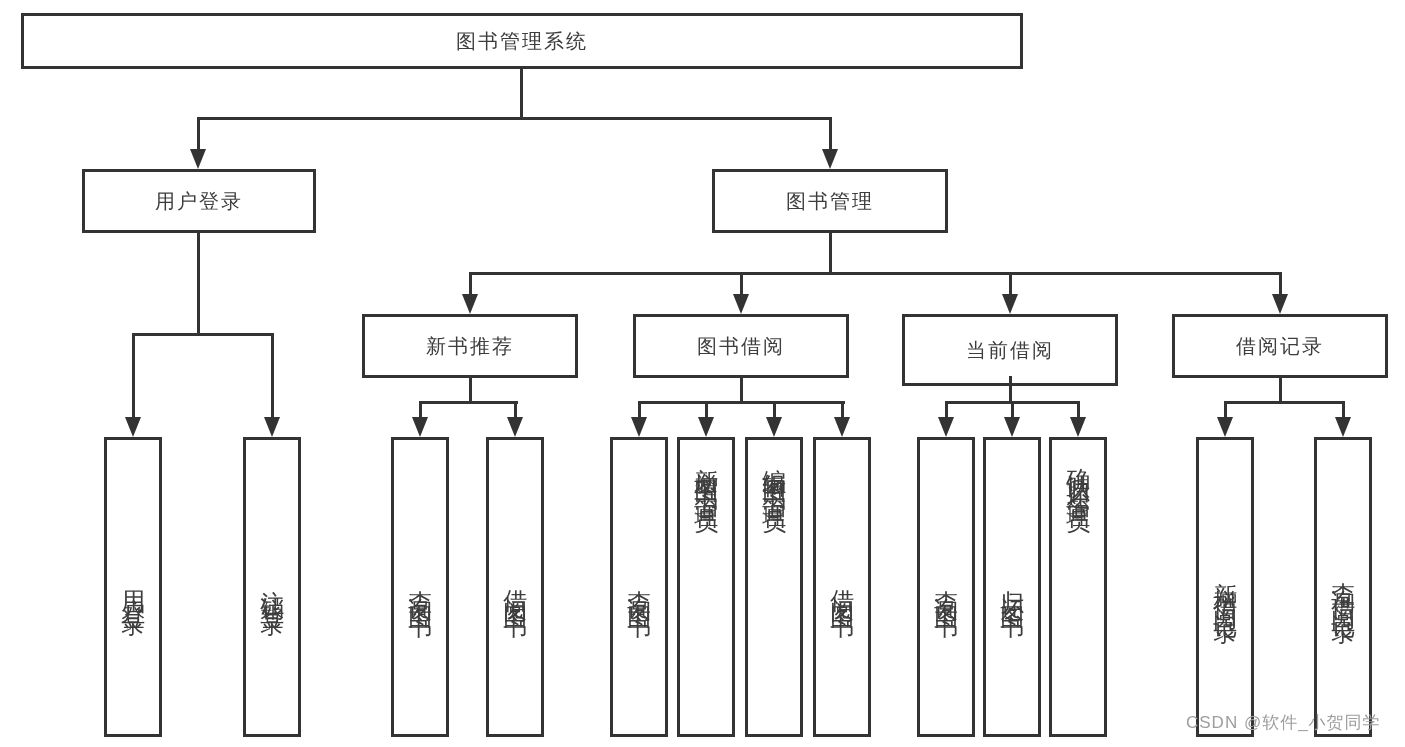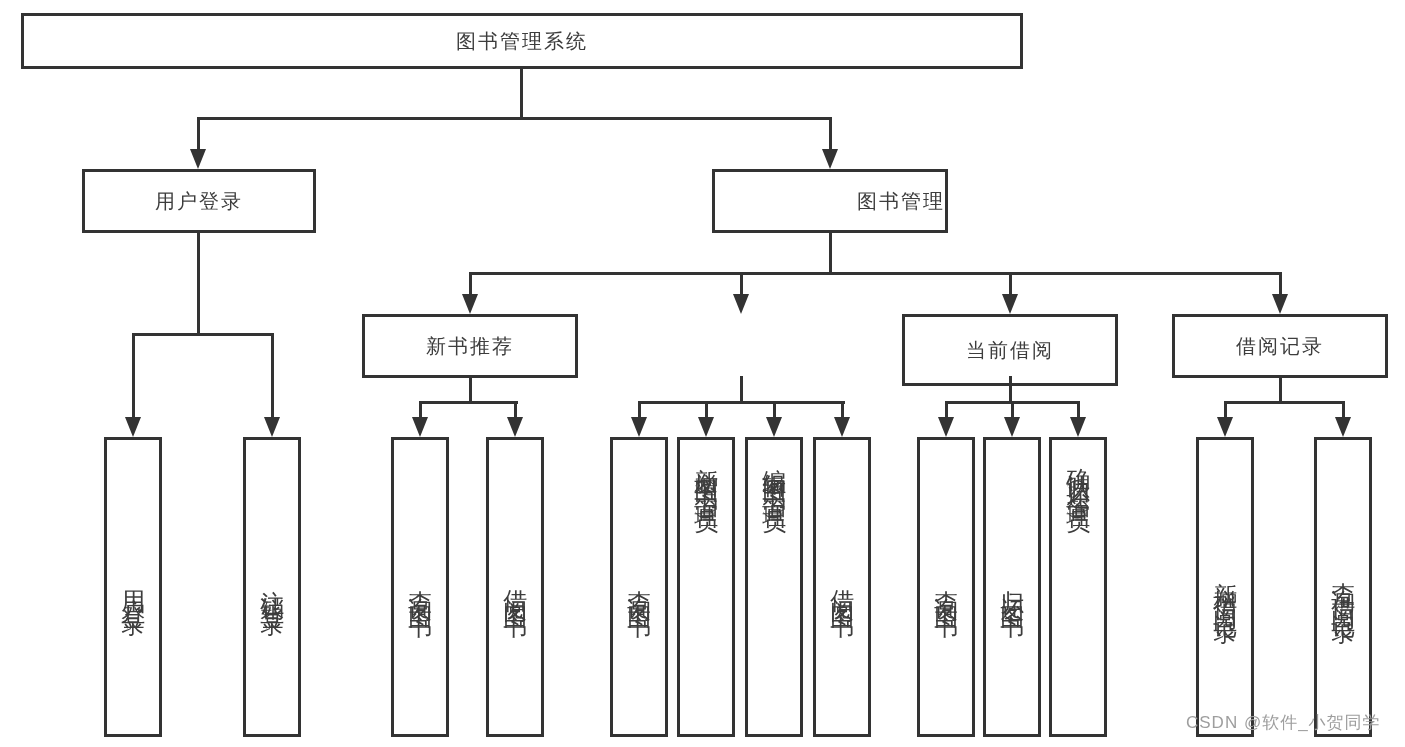--- a/index.html
+++ b/index.html
@@ -95,21 +95,21 @@
   <div class="line" style="left:519.5px;top:66px;width:3px;height:54px;"></div>
   <div class="line" style="left:196.5px;top:117px;width:635px;height:3px;"></div>
   <div class="line" style="left:196.5px;top:117px;width:3px;height:34px;"></div>
   <div class="line" style="left:828.5px;top:117px;width:3px;height:34px;"></div>
   <div class="arrow" style="left:190px;top:149px;"></div>
   <div class="arrow" style="left:822px;top:149px;"></div>
 
   <div class="box" style="left:82px;top:169px;width:234px;height:64px;">
     <span class="hlabel">用户登录</span>
   </div>
-  <div class="box" style="left:712px;top:169px;width:236px;height:64px;justify-content:flex-end;">
+  <div class="box" style="left:712px;top:169px;width:236px;height:64px;">
     <span class="hlabel">图书管理</span>
   </div>
 
   <div class="line" style="left:196.5px;top:231px;width:3px;height:105px;"></div>
   <div class="line" style="left:131.5px;top:333px;width:142px;height:3px;"></div>
   <div class="line" style="left:131.5px;top:333px;width:3px;height:86px;"></div>
   <div class="line" style="left:270.5px;top:333px;width:3px;height:86px;"></div>
   <div class="arrow" style="left:125px;top:417px;"></div>
   <div class="arrow" style="left:264px;top:417px;"></div>
 
@@ -120,20 +120,23 @@
   <div class="line" style="left:1008.5px;top:272px;width:3px;height:24px;"></div>
   <div class="line" style="left:1278.5px;top:272px;width:3px;height:24px;"></div>
   <div class="arrow" style="left:462px;top:294px;"></div>
   <div class="arrow" style="left:733px;top:294px;"></div>
   <div class="arrow" style="left:1002px;top:294px;"></div>
   <div class="arrow" style="left:1272px;top:294px;"></div>
 
   <div class="box" style="left:362px;top:314px;width:216px;height:64px;">
     <span class="hlabel">新书推荐</span>
   </div>
+  <div class="box" style="left:633px;top:314px;width:216px;height:64px;">
+    <span class="hlabel">图书借阅</span>
+  </div>
   <div class="box" style="left:902px;top:314px;width:216px;height:72px;">
     <span class="hlabel">当前借阅</span>
   </div>
   <div class="box" style="left:1172px;top:314px;width:216px;height:64px;">
     <span class="hlabel">借阅记录</span>
   </div>
 
   <div class="line" style="left:468.5px;top:376px;width:3px;height:28px;"></div>
   <div class="line" style="left:418.5px;top:401px;width:99px;height:3px;"></div>
   <div class="line" style="left:418.5px;top:401px;width:3px;height:18px;"></div>

